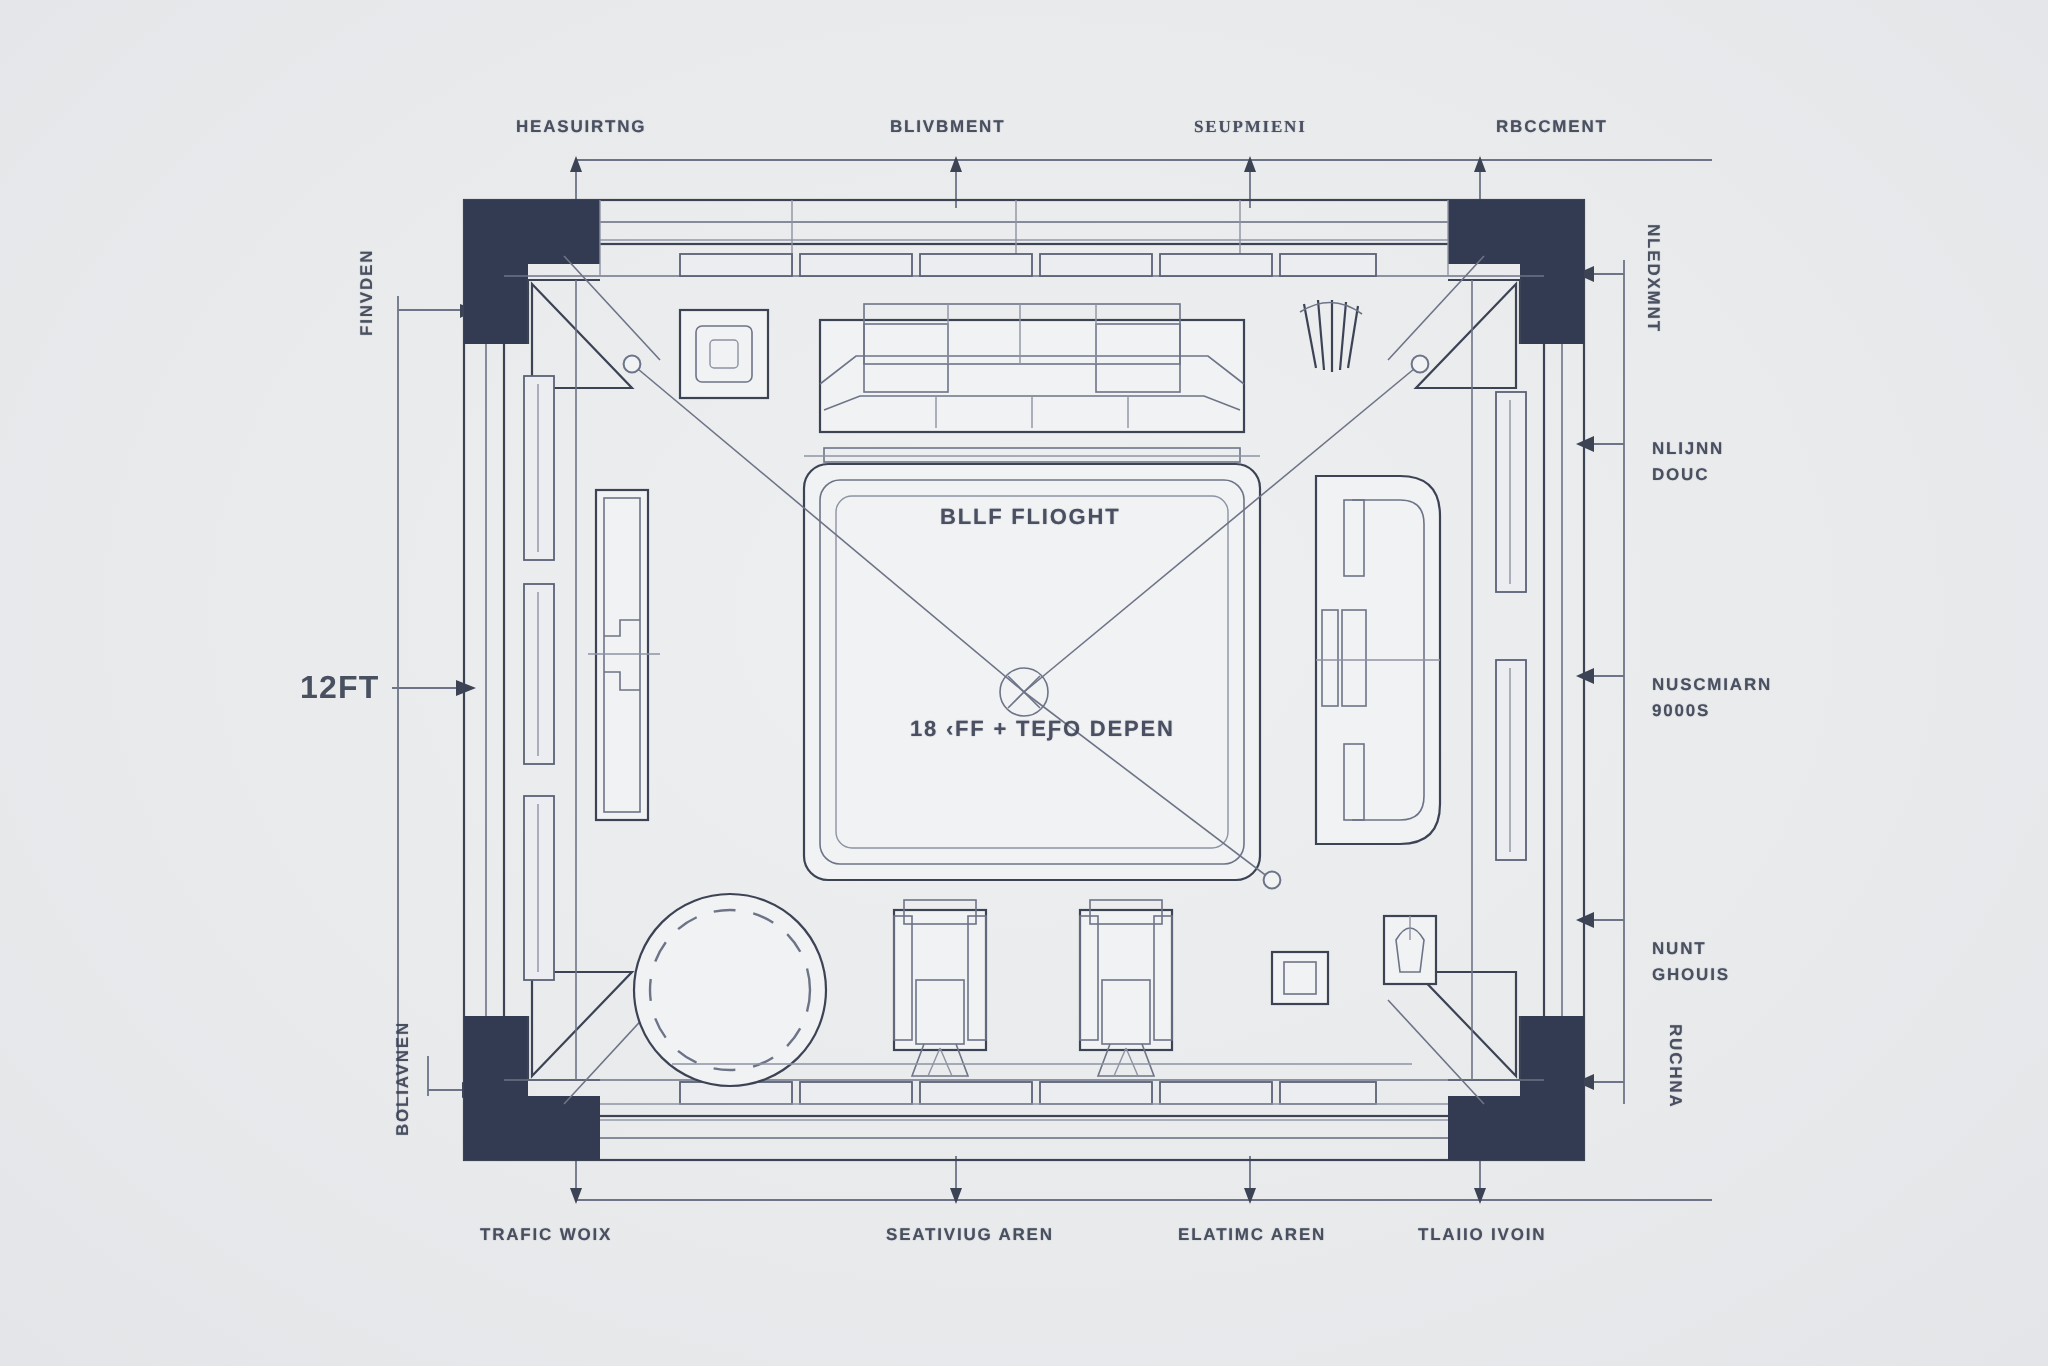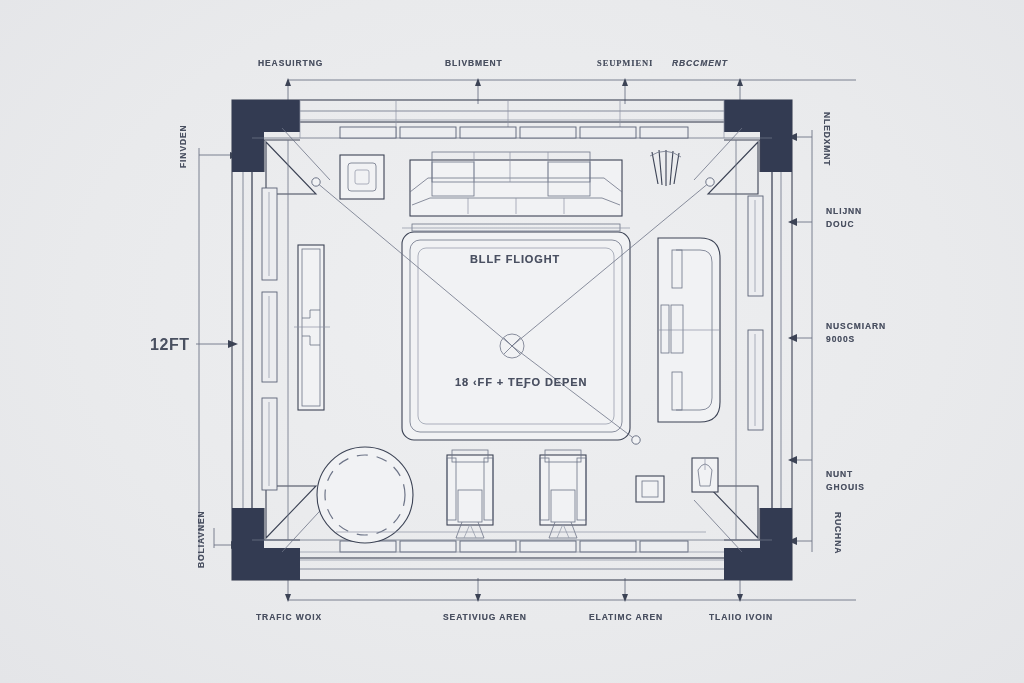--- a/index.html
+++ b/index.html
@@ -280,37 +280,37 @@
 
     <g>
       <line class="ln-fine" x1="402" y1="228" x2="630" y2="228"></line>
       <line class="ln-fine" x1="336" y1="532" x2="706" y2="532"></line>
     </g>
   </svg>
 
   <div class="lbl blur" style="left:258px;top:58px;">HEASUIRTNG</div>
   <div class="lbl blur" style="left:445px;top:58px;">BLIVBMENT</div>
   <div class="lbl blur" style="left:597px;top:58px;font-family:Liberation Serif, serif;">SEUPMIENI</div>
-  <div class="lbl blur" style="left:672px;top:58px;font-style:italic;">RBCCMENT</div>
-
-  <div class="lbl blur" style="left:256px;top:612px;text-align:right;">TRAFIC WOIX</div>
+  <div class="lbl blur" style="left:748px;top:58px;">RBCCMENT</div>
+
+  <div class="lbl blur" style="left:240px;top:612px;text-align:right;">TRAFIC WOIX</div>
   <div class="lbl blur" style="left:443px;top:612px;">SEATIVIUG AREN</div>
   <div class="lbl blur" style="left:589px;top:612px;">ELATIMC AREN</div>
   <div class="lbl blur" style="left:709px;top:612px;">TLAIIO IVOIN</div>
 
   <div class="lbl blur rot-l" style="left:178px;top:168px;">FINVDEN</div>
   <div class="lbl blur rot-l" style="left:196px;top:568px;">BOLIAVNEN</div>
 
   <div class="lbl big" style="left:150px;top:336px;">12FT</div>
 
   <div class="lbl blur rot-r" style="left:832px;top:112px;">NLEDXMNT</div>
-  <div class="lbl blur two" style="left:826px;top:205px;">NLIJNN
+  <div class="lbl blur two" style="left:826px;top:218px;">NLIJNN
 DOUC</div>
-  <div class="lbl blur two" style="left:826px;top:320px;">NUSCMIARN
+  <div class="lbl blur two" style="left:826px;top:336px;">NUSCMIARN
 9000S</div>
   <div class="lbl blur two" style="left:826px;top:468px;">NUNT
 GHOUIS</div>
   <div class="lbl blur rot-r" style="left:843px;top:512px;">RUCHNA</div>
 
   <div class="lbl mid blur" style="left:470px;top:253px;">BLLF FLIOGHT</div>
-  <div class="lbl mid blur" style="left:455px;top:376px;">18 ‹FF + TEƒO DEPEN</div>
+  <div class="lbl mid blur" style="left:455px;top:359px;">18 ‹FF + TEƒO DEPEN</div>
 
 </div>
 
 </body></html>

